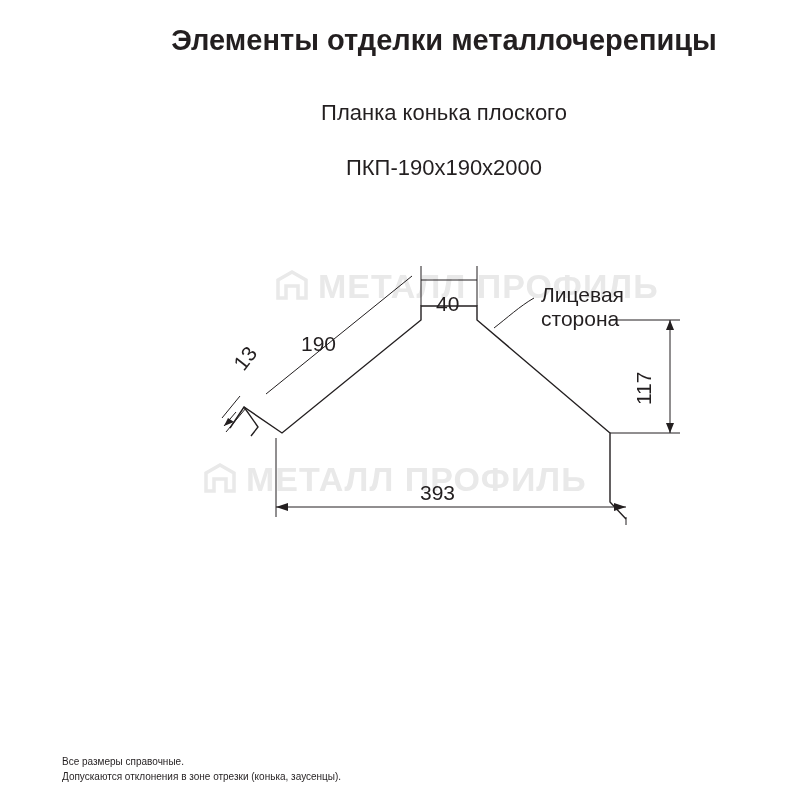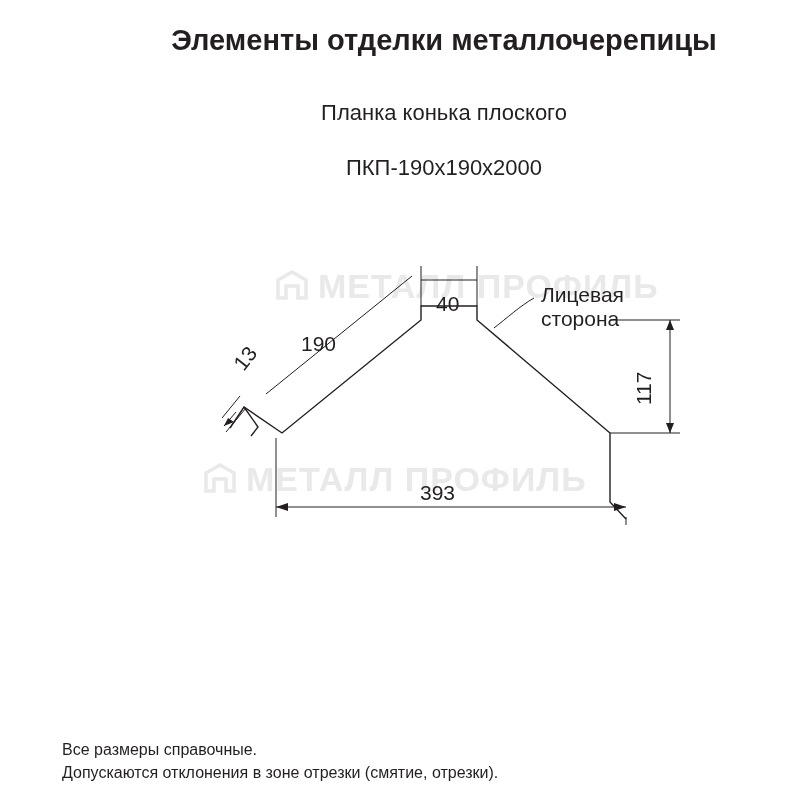--- a/index.html
+++ b/index.html
@@ -53,21 +53,21 @@
     position: absolute;
     top: 180px;
     left: 0;
     width: 672px;
     height: 420px;
   }
   .footnotes {
     position: absolute;
     left: 18px;
     bottom: 16px;
-    font-size: 16px;
+    font-size: 10px;
     line-height: 1.45;
     color: #231f20;
   }
   .footnotes div {
     white-space: nowrap;
   }
   svg { display: block; }
   .ln { fill: none; stroke: #231f20; stroke-width: 1.4; }
   .dim { fill: none; stroke: #231f20; stroke-width: 1; }
   .lbl {
@@ -170,16 +170,16 @@
         <path d="M232,327 l 12,-4 l 0,8 z" fill="#231f20"></path>
         <path d="M582,327 l -12,-4 l 0,8 z" fill="#231f20"></path>
       </g>
       <text class="lbl" x="376" y="320">393</text>
 
     </svg>
   </div>
 
   <div class="footnotes">
     <div>Все размеры справочные.</div>
-    <div>Допускаются отклонения в зоне отрезки (смятие, отрезки).</div>
+    <div>Допускаются отклонения в зоне отрезки (конька, заусенцы).</div>
   </div>
 
 </div>
 
 </body></html>

